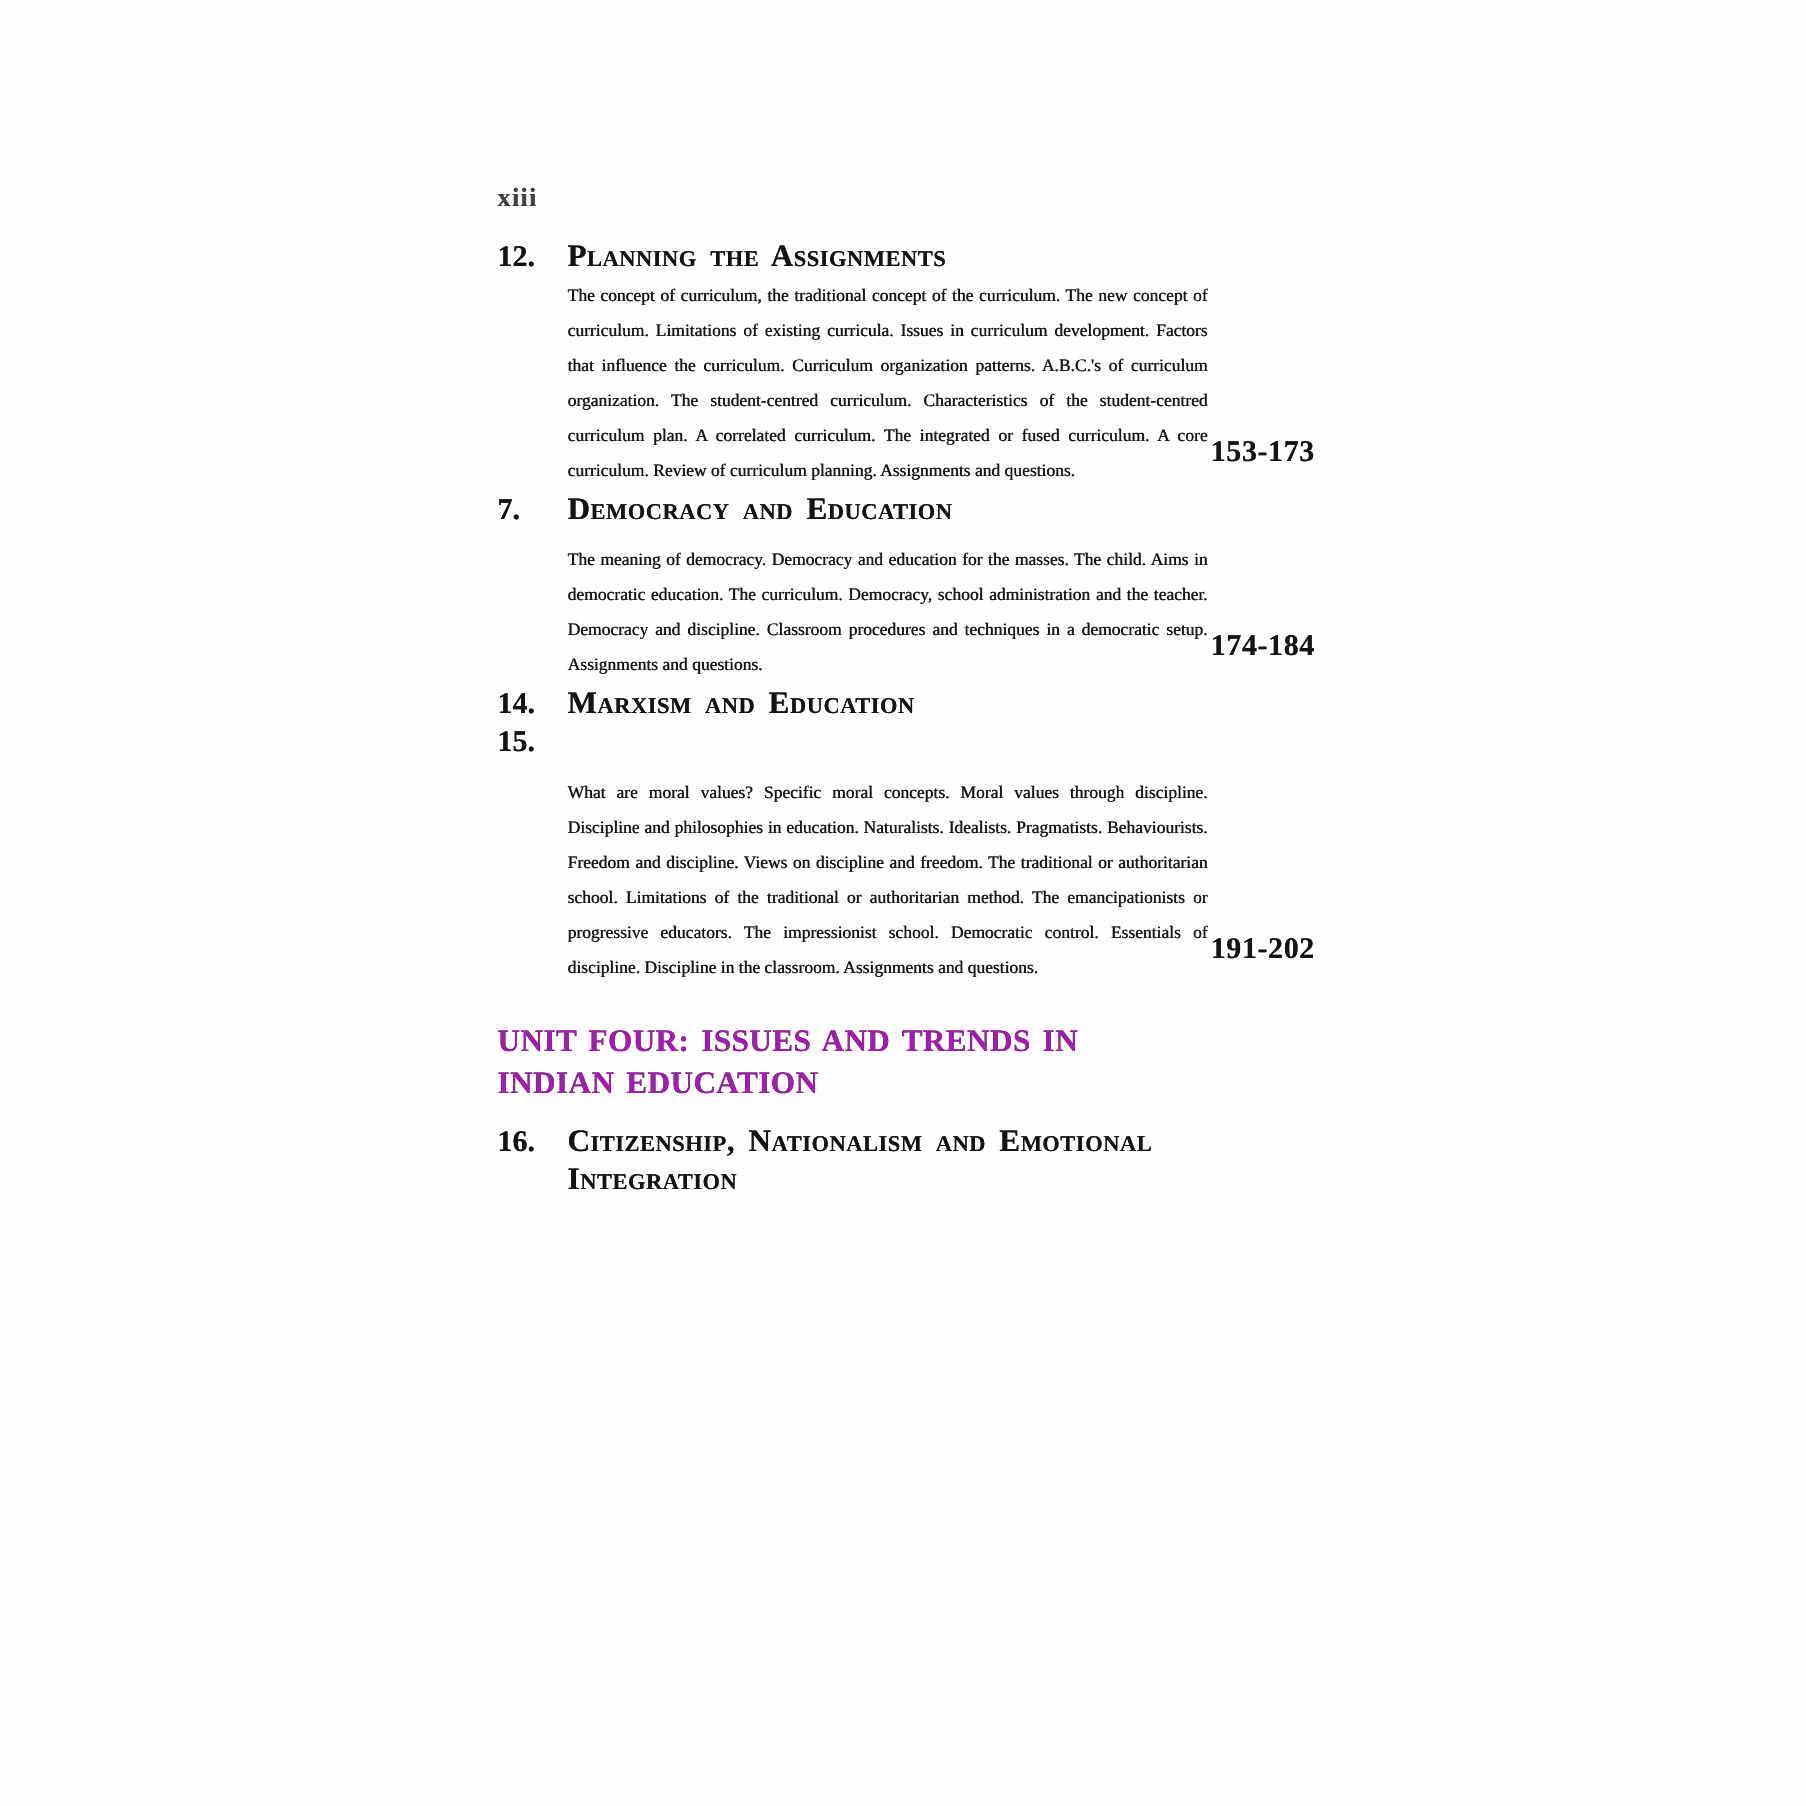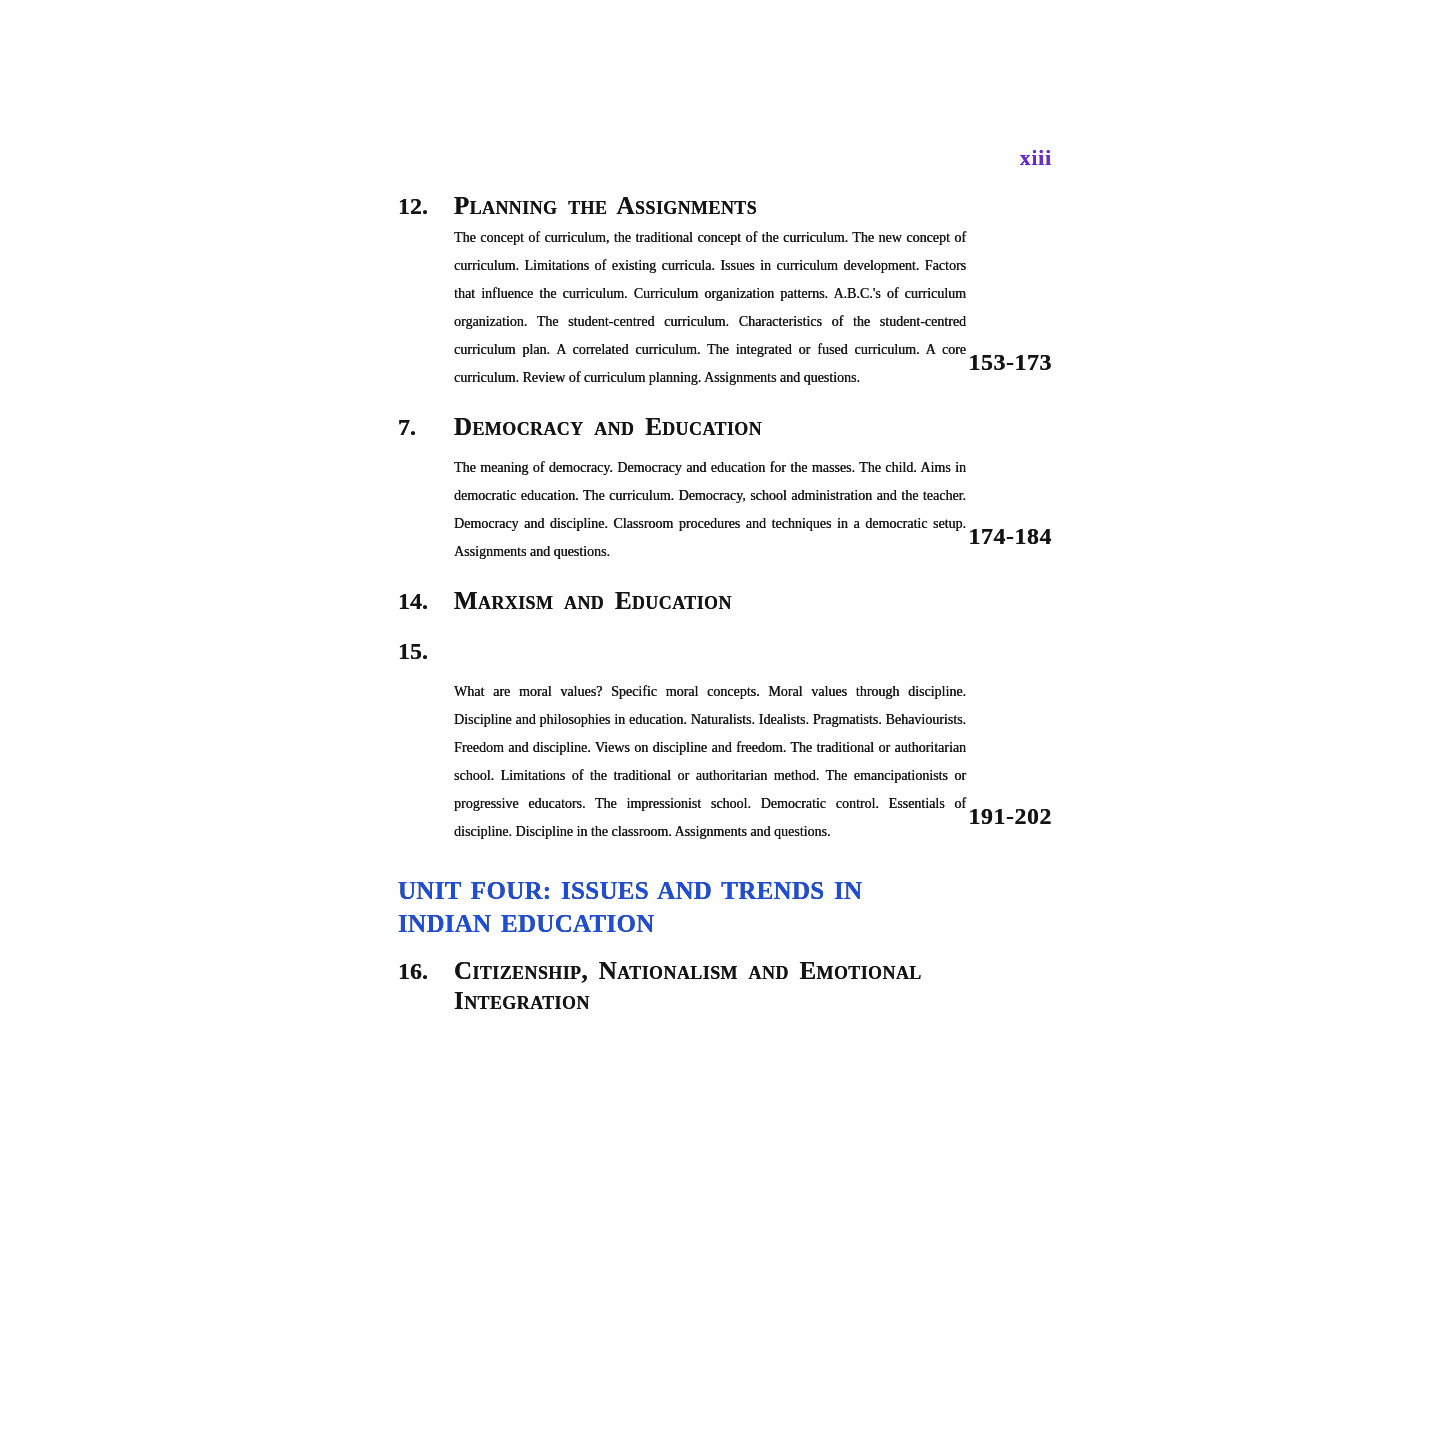--- a/index.html
+++ b/index.html
@@ -21,30 +21,30 @@
   }
 
   .content {
     position: absolute;
     left: 398px;
     top: 146px;
     width: 654px;
   }
 
   .page-number {
-    text-align: right;
+    text-align: left;
     font-size: 21px;
     font-weight: bold;
     letter-spacing: 1px;
-    color: #6d28d9;
+    color: #404040;
     margin-bottom: 20px;
     text-shadow: 0 0 0.5px rgba(0,0,0,0.85);
   }
 
-  .toc-item { margin-top: 20px; }
+  .toc-item { margin-top: 1px; }
 
   .toc-heading {
     display: flex;
     align-items: baseline;
     line-height: 30px;
   }
 
   .toc-num {
     flex: 0 0 56px;
     font-size: 24px;
@@ -93,21 +93,21 @@
 
   .unit-heading {
     margin-top: 28px;
     max-width: 540px;
     font-size: 25px;
     font-weight: bold;
     line-height: 33px;
     word-spacing: 3px;
     letter-spacing: 0.3px;
     text-shadow: 0 0 0.5px rgba(0,0,0,0.85);
-    color: #1d4ed8;
+    color: #a21caf;
   }
 
   .toc-item.heading-only { margin-top: 16px; }
 </style>
 </head>
 <body>
 
 <div class="scan-page">
   <div class="content">
 

